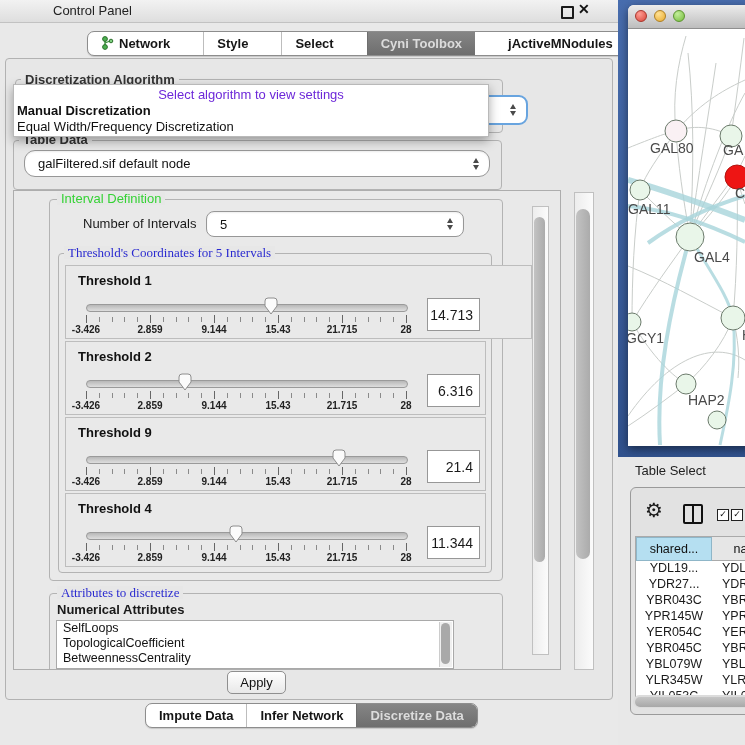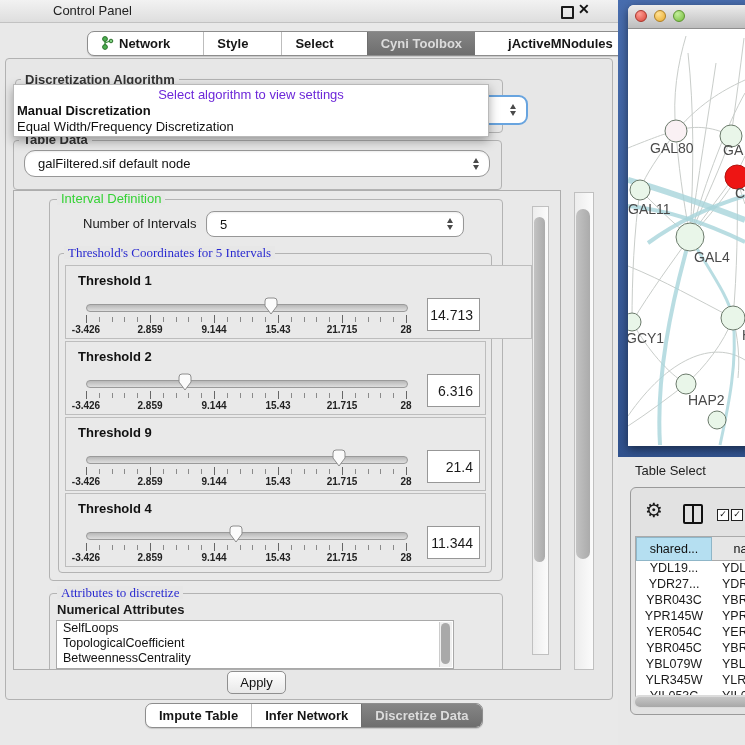--- a/index.html
+++ b/index.html
@@ -394,21 +394,21 @@
   </div>
 
   <div class="vscroll abs" style="left:574px;top:192px;width:18px;height:476px;">
     <div class="vthumb" style="top:16px;width:14px;height:350px;"></div>
   </div>
 
   <div class="abs" id="apply-btn">Apply</div>
 
   <div class="seg-control" id="bottom-tabs" style="left:145px;top:703px;">
       <div class="seg">
-        <span>Impute Table</span>
+        <span>Impute Data</span>
       </div>
       <div class="seg">
         <span>Infer Network</span>
       </div>
       <div class="seg sel">
         <span>Discretize Data</span>
       </div>
     </div>
 
   <div class="abs" id="desktop">

